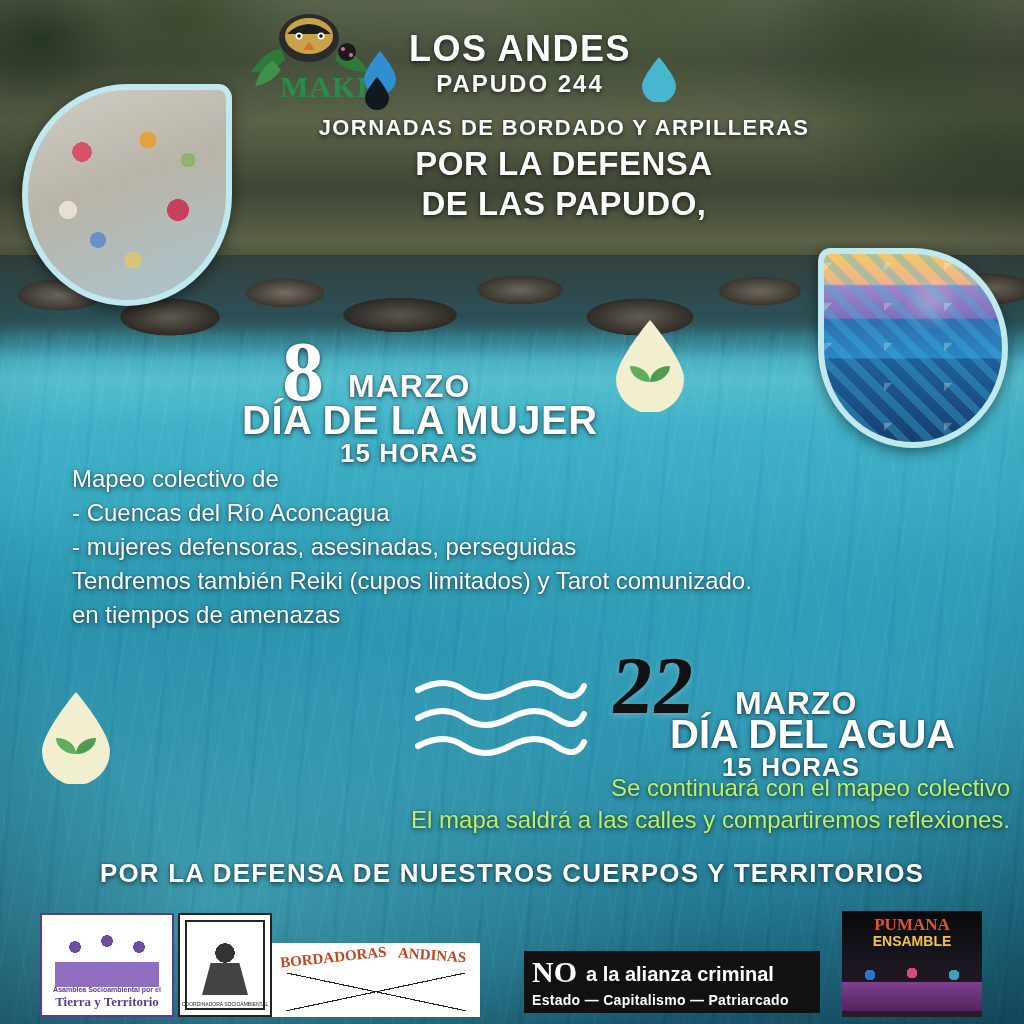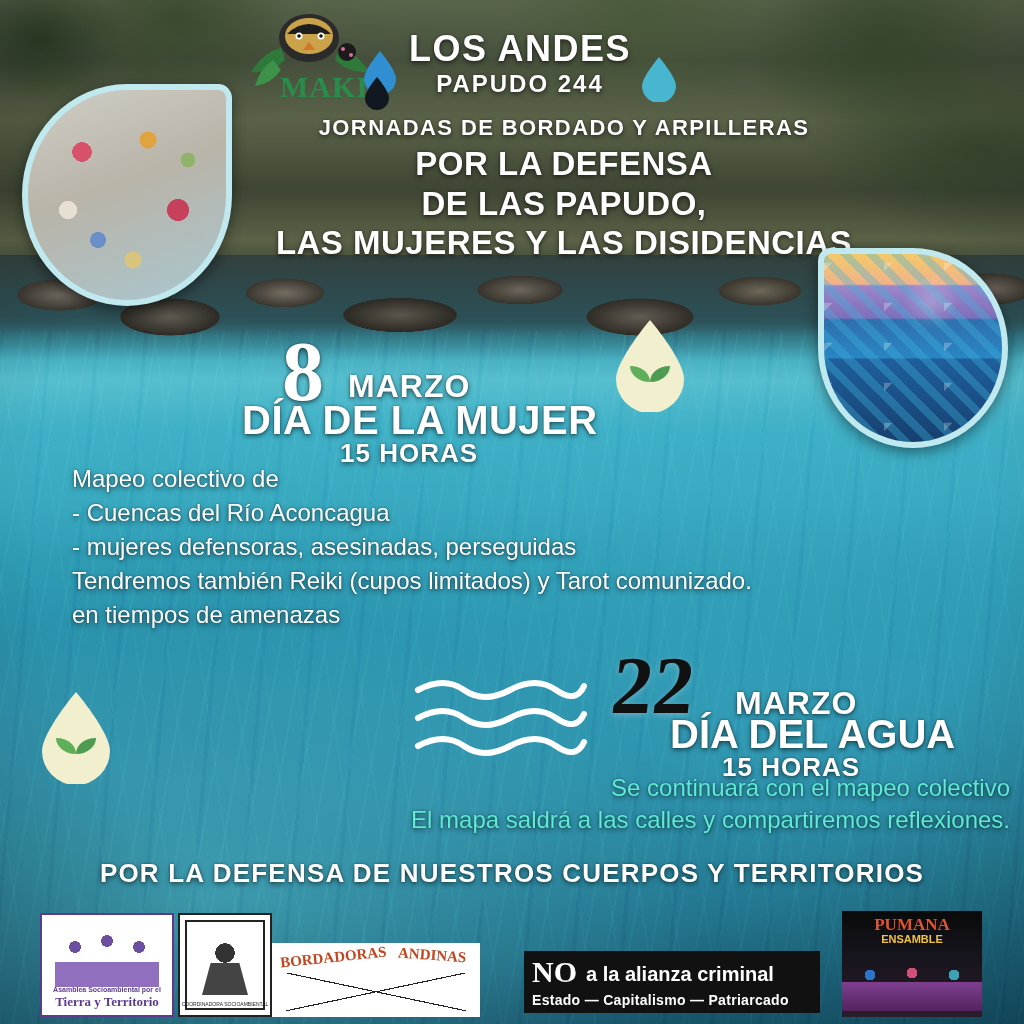--- a/index.html
+++ b/index.html
@@ -182,21 +182,21 @@
   .dia-agua {
     position:absolute; left:670px; top:712px;
     font-size:40px; font-weight:bold; color:#fff;
   }
   .horas2 {
     position:absolute; left:722px; top:752px;
     font-size:26px; font-weight:bold; letter-spacing:1px; color:#fff;
   }
   .body2 {
     position:absolute; left:250px; top:772px; width:760px; text-align:right;
-    font-size:24px; line-height:1.35; color:#5eead4; font-weight:500;
+    font-size:24px; line-height:1.35; color:#bef264; font-weight:500;
   }
 
   .waves { position:absolute; left:412px; top:672px; }
 
   .footer-slogan {
     position:absolute; left:0; top:858px; width:1024px; text-align:center;
     font-size:26px; font-weight:bold; letter-spacing:1.2px; color:#fff;
   }
 
   
@@ -227,21 +227,21 @@
   .logo3 .mount{position:absolute;left:14px;bottom:6px;width:180px;height:38px;
     background:linear-gradient(to top right, rgba(0,0,0,0) 49.5%, #222 49.5%, #222 51%, rgba(0,0,0,0) 51%),
                linear-gradient(to top left, rgba(0,0,0,0) 49.5%, #222 49.5%, #222 51%, rgba(0,0,0,0) 51%);}
   .logo4 { left:524px; top:952px; width:296px; height:62px; background:#111; border:0; }
   .logo4 .no{position:absolute;left:8px;top:4px;font-size:30px;font-weight:bold;color:#fff;font-family:"Liberation Serif",serif;}
   .logo4 .al{position:absolute;left:62px;top:12px;font-size:20px;font-weight:bold;color:#fff;}
   .logo4 .sub{position:absolute;left:8px;bottom:5px;font-size:14px;font-weight:bold;color:#fff;letter-spacing:.3px;}
   .logo5 { left:842px; top:6px; width:140px; height:106px; border:0;
     background:linear-gradient(180deg,#0a0a0a 0%,#16141c 40%,#2b1d2b 100%);}
   .logo5 .title{position:absolute;left:0;top:4px;width:100%;text-align:center;font-size:17px;font-weight:bold;color:#e2542c;font-family:"Liberation Serif",serif;}
-  .logo5 .sub{position:absolute;left:0;top:22px;width:100%;text-align:center;font-size:11px;font-weight:bold;color:#f0c24a;}
+  .logo5 .sub{position:absolute;left:0;top:22px;width:100%;text-align:center;font-size:14px;font-weight:bold;color:#f0c24a;}
   .logo5 .figs{position:absolute;left:0;bottom:6px;width:100%;height:48px;
     background:
       radial-gradient(circle 8px at 28px 12px,#2c74c9 65%,rgba(0,0,0,0) 66%),
       radial-gradient(circle 8px at 70px 10px,#d34f7a 65%,rgba(0,0,0,0) 66%),
       radial-gradient(circle 8px at 112px 12px,#3aa2b5 65%,rgba(0,0,0,0) 66%),
       linear-gradient(180deg, rgba(0,0,0,0) 40%, #7e3f8f 40%, #52245e 100%);}
 </style>
 </head>
 <body>
 
@@ -289,21 +289,20 @@
           <path d="M18 1 C18 1 35 21 35 30 A17 17 0 0 1 1 30 C1 21 18 1 18 1 Z" fill="#49b6cf"></path>
         </svg>
     </div>
 
     <div class="los-andes shadow-txt">LOS ANDES</div>
     <div class="papudo shadow-txt">PAPUDO 244</div>
     <div class="jornadas shadow-txt">JORNADAS DE BORDADO Y ARPILLERAS</div>
     <div class="defensa shadow-txt">
       <div>POR LA DEFENSA</div>
       <div>DE LAS PAPUDO,</div>
-      <div>LAS MUJERES Y LAS DISIDENCIAS</div>
     </div>
   </div>
 
   <div class="drop-frame drop-left"></div>
   <div class="drop-frame drop-right"></div>
 
   <div class="leafdrop" style="left:614px; top:318px;">
     <svg width="72" height="94" viewBox="0 0 72 94">
       <path d="M36 2 C36 2 70 42 70 61 A34 34 0 0 1 2 61 C2 42 36 2 36 2 Z" fill="#f2efcf"></path>
       <path d="M36 64 C24 64 16 56 16 48 C28 48 36 55 36 64 Z" fill="#5fae5a"></path>

